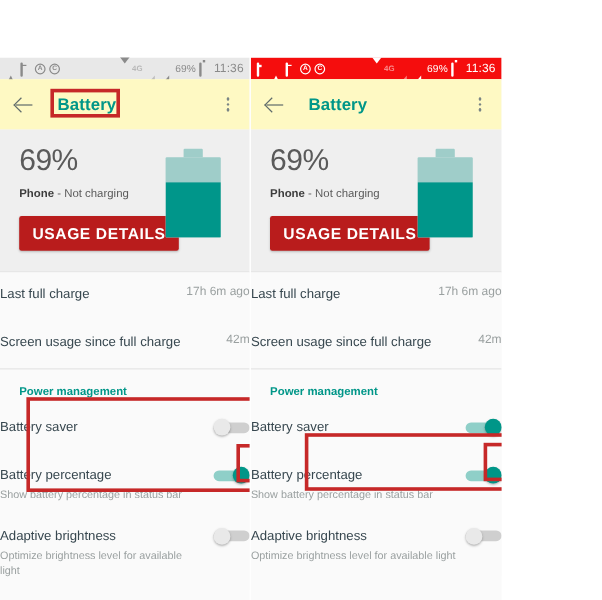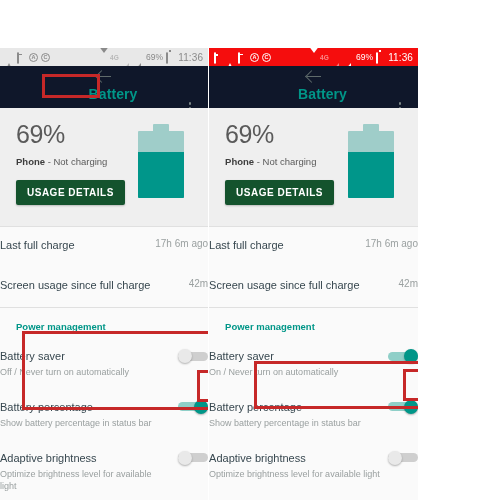--- a/index.html
+++ b/index.html
@@ -34,38 +34,38 @@
   .ic-sig { width:0;height:0;border-left:7px solid transparent;border-bottom:8px solid currentColor; }
   .ic-sig.dim { opacity:.45; }
   .ic-4g { font-size:6.5px; opacity:.5; font-weight:bold; }
   .ic-batt { width:6px;height:9px;border:1.2px solid currentColor;border-radius:1px;position:relative;background:linear-gradient(to top, currentColor 69%, transparent 69%); }
   .ic-batt::before { content:"";position:absolute;top:-2.4px;left:1.4px;width:2px;height:1.4px;background:currentColor; }
   .sb-time { font-size:10px; }
   .sb-pct { font-size:8.5px; }
 
   
   .appbar {
-    height:42px; background:#0f172a; display:flex; align-items:center;
-    padding:0 10px; position:relative;flex-direction:column;
+    height:42px; background:#fef9c3; display:flex; align-items:center;
+    padding:0 10px; position:relative;
   }
   .back-arrow { width:20px;height:20px;position:relative;flex:0 0 auto;cursor:pointer; }
   .back-arrow::before{content:"";position:absolute;left:3px;top:9.5px;width:14px;height:1.6px;background:#5f6b6b;}
   .back-arrow::after{content:"";position:absolute;left:3px;top:6px;width:8px;height:8px;border-left:1.6px solid #5f6b6b;border-bottom:1.6px solid #5f6b6b;transform:rotate(45deg);}
   .appbar-title { font-size:14px; color:#009688; font-weight:bold; margin-left:18px; letter-spacing:.1px; }
   .overflow { margin-left:auto; width:16px;height:18px;display:flex;flex-direction:column;justify-content:center;align-items:center;gap:2.2px;cursor:pointer; }
   .overflow i { display:block; width:2.6px;height:2.6px;border-radius:50%;background:#7a8585; }
 
   
   .card { background:#efefef; padding:14px 16px 16px 16px; position:relative; min-height:118px; }
   .pct { font-size:25px; color:#5a5a5a; font-weight:300; letter-spacing:-.4px; line-height:1; }
   .sub { font-size:9.5px; color:#5a5a5a; margin-top:9px; }
   .sub b { font-weight:bold; color:#3d3d3d; }
   .usage-btn {
-    margin-top:13px; display:inline-block; background:#14532d; color:#ffffff;
-    font-size:10px; font-weight:bold; letter-spacing:.5px; padding:7px 11px;
+    margin-top:13px; display:inline-block; background:#b91c1c; color:#ffffff;
+    font-size:13px; font-weight:bold; letter-spacing:.5px; padding:7px 11px;
     border-radius:2px; cursor:pointer; box-shadow:0 1px 2px rgba(0,0,0,.22);
   }
   .battery-glyph { position:absolute; right:24px; top:16px; width:46px; height:74px; }
   .bg-cap { position:absolute; left:15px; top:0; width:16px; height:7px; background:#9fcdc9; border-radius:1px 1px 0 0; }
   .bg-body { position:absolute; left:0; top:7px; width:46px; height:67px; background:#9fcdc9; border-radius:1px; overflow:hidden; }
   .bg-fill { position:absolute; left:0; bottom:0; width:100%; height:69%; background:#00968a; }
 
   
   .divider { height:1px; background:#e0e0e0; }
   .list { background:#fafafa; }
@@ -160,21 +160,20 @@
     </div>
 
     <div class="divider"></div>
 
     <div class="list">
       <div class="section-head">Power management</div>
 
       <div class="row">
         <div class="row-txt">
           <div class="row-title">Battery saver</div>
-          <div class="row-sub">Off / Never turn on automatically</div>
         </div>
         <div class="toggle">
           <div class="tog-track"></div>
             <div class="tog-knob"></div>
         </div>
       </div>
 
       <div class="row">
         <div class="row-txt">
           <div class="row-title">Battery percentage</div>
@@ -271,21 +270,20 @@
     </div>
 
     <div class="divider"></div>
 
     <div class="list">
       <div class="section-head">Power management</div>
 
       <div class="row">
         <div class="row-txt">
           <div class="row-title">Battery saver</div>
-          <div class="row-sub">On / Never turn on automatically</div>
         </div>
         <div class="toggle on">
           <div class="tog-track"></div>
             <div class="tog-knob"></div>
         </div>
       </div>
 
       <div class="row">
         <div class="row-txt">
           <div class="row-title">Battery percentage</div>

